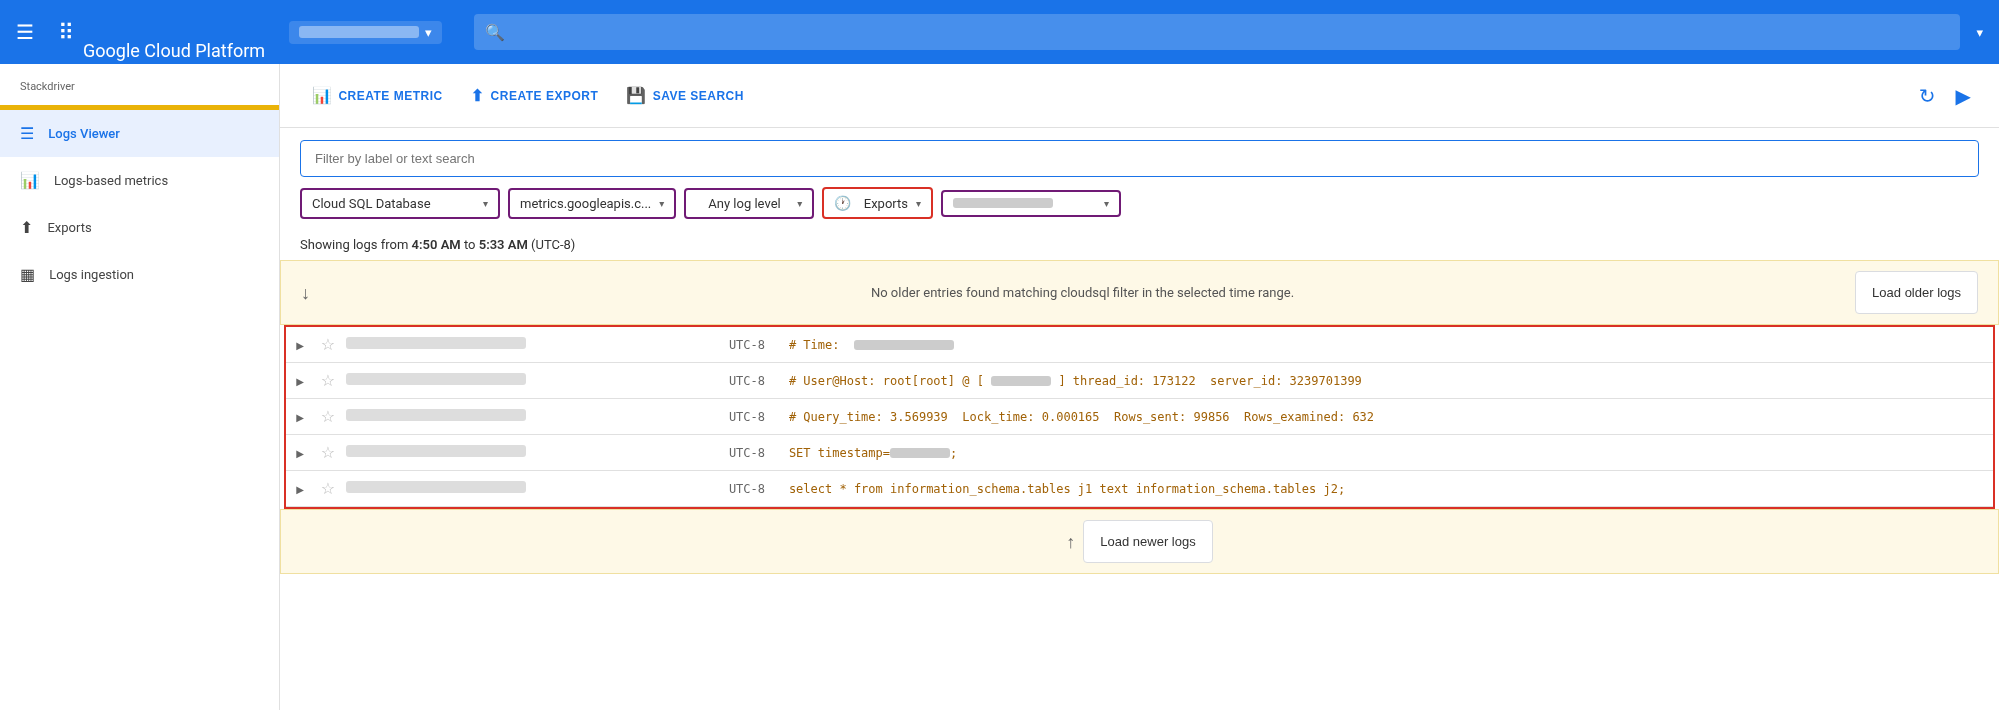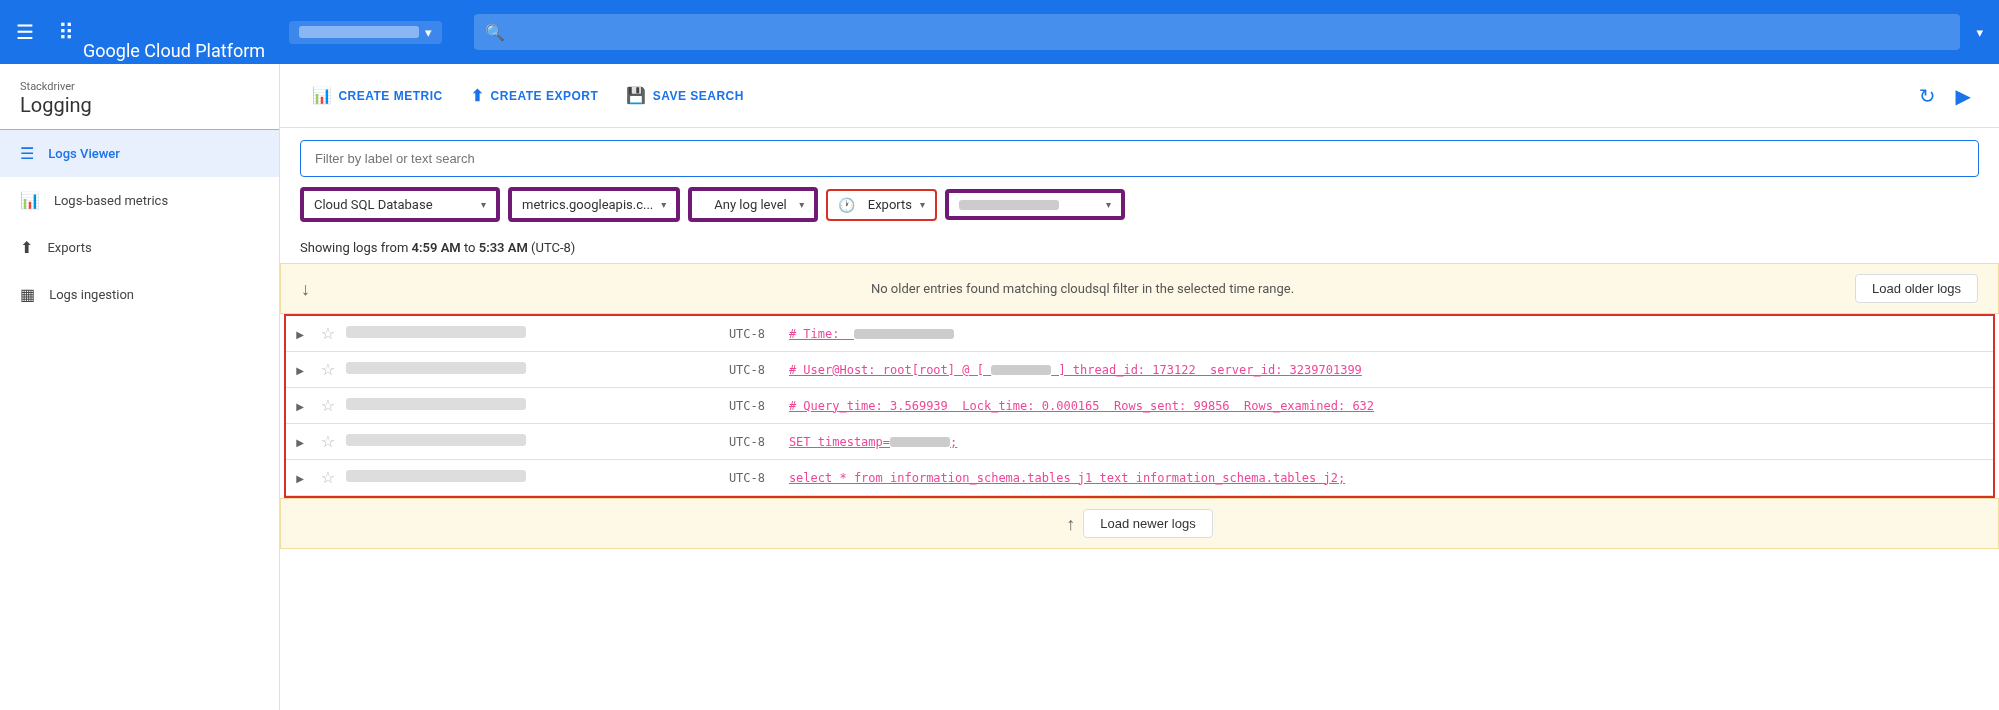--- a/index.html
+++ b/index.html
@@ -52,21 +52,21 @@
 
     
     .sidebar {
       width: 280px;
       border-right: 1px solid #e0e0e0;
       background: #fff;
       flex-shrink: 0;
     }
     .sidebar-header {
       padding: 16px 20px 12px;
-      border-bottom: 1px solid #eab308;
+      border-bottom: 5px solid #eab308;
     }
     .sidebar-header-sub { font-size: 11px; color: #666; }
     .sidebar-header-title { font-size: 20px; color: #333; font-weight: 400; }
     .sidebar-item {
       display: flex;
       align-items: center;
       gap: 14px;
       padding: 14px 20px;
       cursor: pointer;
       color: #444;
@@ -137,21 +137,21 @@
       display: flex;
       align-items: center;
       gap: 8px;
       padding: 10px 20px;
       flex-shrink: 0;
     }
     .dropdown-select {
       display: flex;
       align-items: center;
       justify-content: space-between;
-      border: 4px solid #701a75;
+      border: 2px solid #701a75;
       border-radius: 4px;
       padding: 6px 10px;
       cursor: pointer;
       background: #fff;
       font-size: 13px;
       color: #333;
       gap: 8px;
     }
     .dropdown-select.wide { min-width: 200px; }
     .dropdown-select.med { min-width: 160px; }
@@ -184,21 +184,21 @@
       align-items: center;
       padding: 10px 20px;
       gap: 8px;
     }
     .older-entries-banner .arrow-icon { color: #666; font-size: 18px; }
     .older-entries-text { flex: 1; text-align: center; color: #555; font-size: 13px; }
     .load-logs-btn {
       border: 1px solid #dadce0;
       background: #fff;
       border-radius: 4px;
-      padding: 6px 16px;
+      padding: 13px 16px;
       font-size: 13px;
       cursor: pointer;
       color: #333;
       white-space: nowrap;
     }
 
     
     .logs-table { width: 100%; border-collapse: collapse; }
     .log-row { border-bottom: 1px solid #e0e0e0; }
     .log-row td { padding: 8px 4px; vertical-align: middle; }
@@ -207,21 +207,21 @@
     .log-row-star { width: 28px; text-align: center; }
     .log-row-star-icon { color: #bbb; font-size: 16px; cursor: pointer; }
     .log-row-blurred {
       width: 180px;
       height: 12px;
       background: #ddd;
       border-radius: 3px;
       display: inline-block;
     }
     .log-row-tz { width: 60px; color: #666; font-size: 12px; font-family: monospace; }
-    .log-row-content { font-family: monospace; font-size: 12px; color: #ec4899; text-decoration: underline; }
+    .log-row-content { font-family: monospace; font-size: 12px; color: #a16207; }
 
     
     .log-rows-highlighted {
       border: 2px solid #d93025;
       margin: 0 4px;
     }
 
     
     .newer-entries-banner {
       background: #fef9e7;
@@ -271,21 +271,20 @@
   <div class="top-nav-end-dropdown">
     <span>▾</span>
   </div>
 </nav>
 
 <div class="layout">
 
   <aside class="sidebar">
     <div class="sidebar-header">
       <div class="sidebar-header-sub">Stackdriver</div>
-      <div class="sidebar-header-title">Logging</div>
     </div>
 
     <div class="sidebar-item active">
       <span class="sidebar-item-icon">☰</span>
       <span>Logs Viewer</span>
     </div>
     <div class="sidebar-item">
       <span class="sidebar-item-icon">📊</span>
       <span>Logs-based metrics</span>
     </div>
@@ -346,21 +345,21 @@
         <span class="dropdown-arrow">▾</span>
       </div>
       <div class="dropdown-select last">
         <span class="blurred-badge"></span>
         <span class="dropdown-arrow">▾</span>
       </div>
     </div>
 
     <div class="logs-info-bar">
       <span>Showing logs from</span>
-      <strong>4:59 AM</strong>
+      <strong>4:50 AM</strong>
       <span> to </span>
       <strong>5:33 AM</strong>
       <span>(UTC-8)</span>
     </div>
 
     <div class="logs-area">
 
       <div class="older-entries-banner">
         <span class="arrow-icon">↓</span>
         <span class="older-entries-text">No older entries found matching cloudsql filter in the selected time range.</span>

